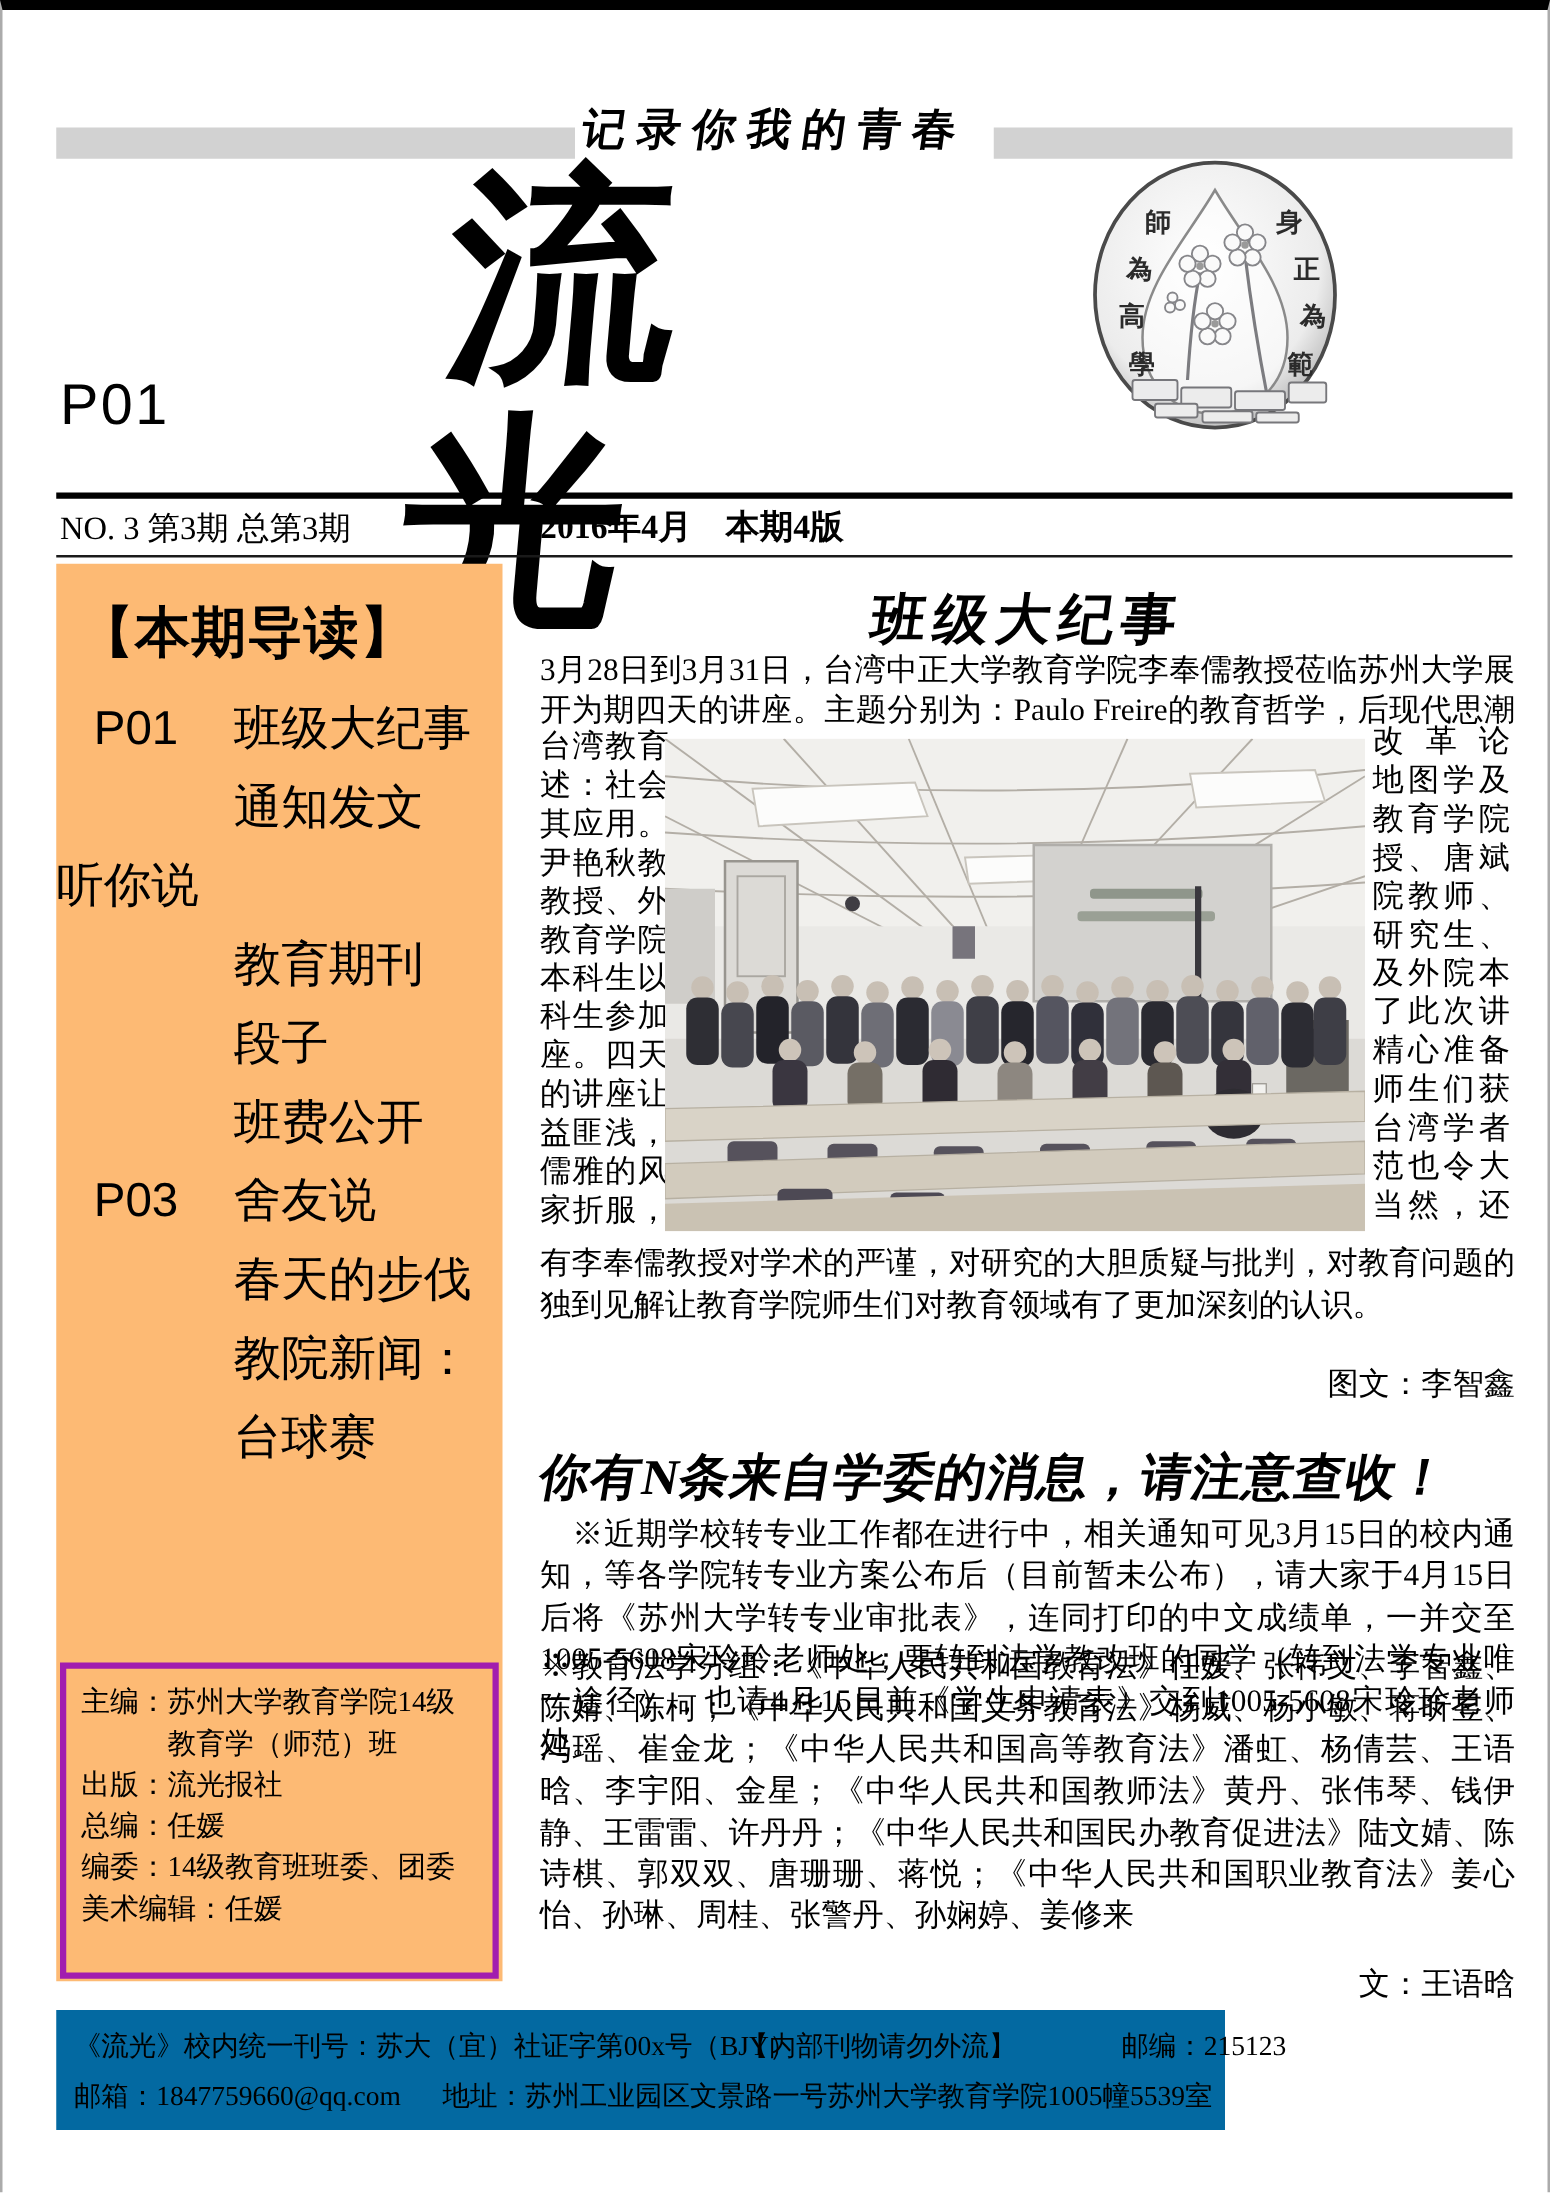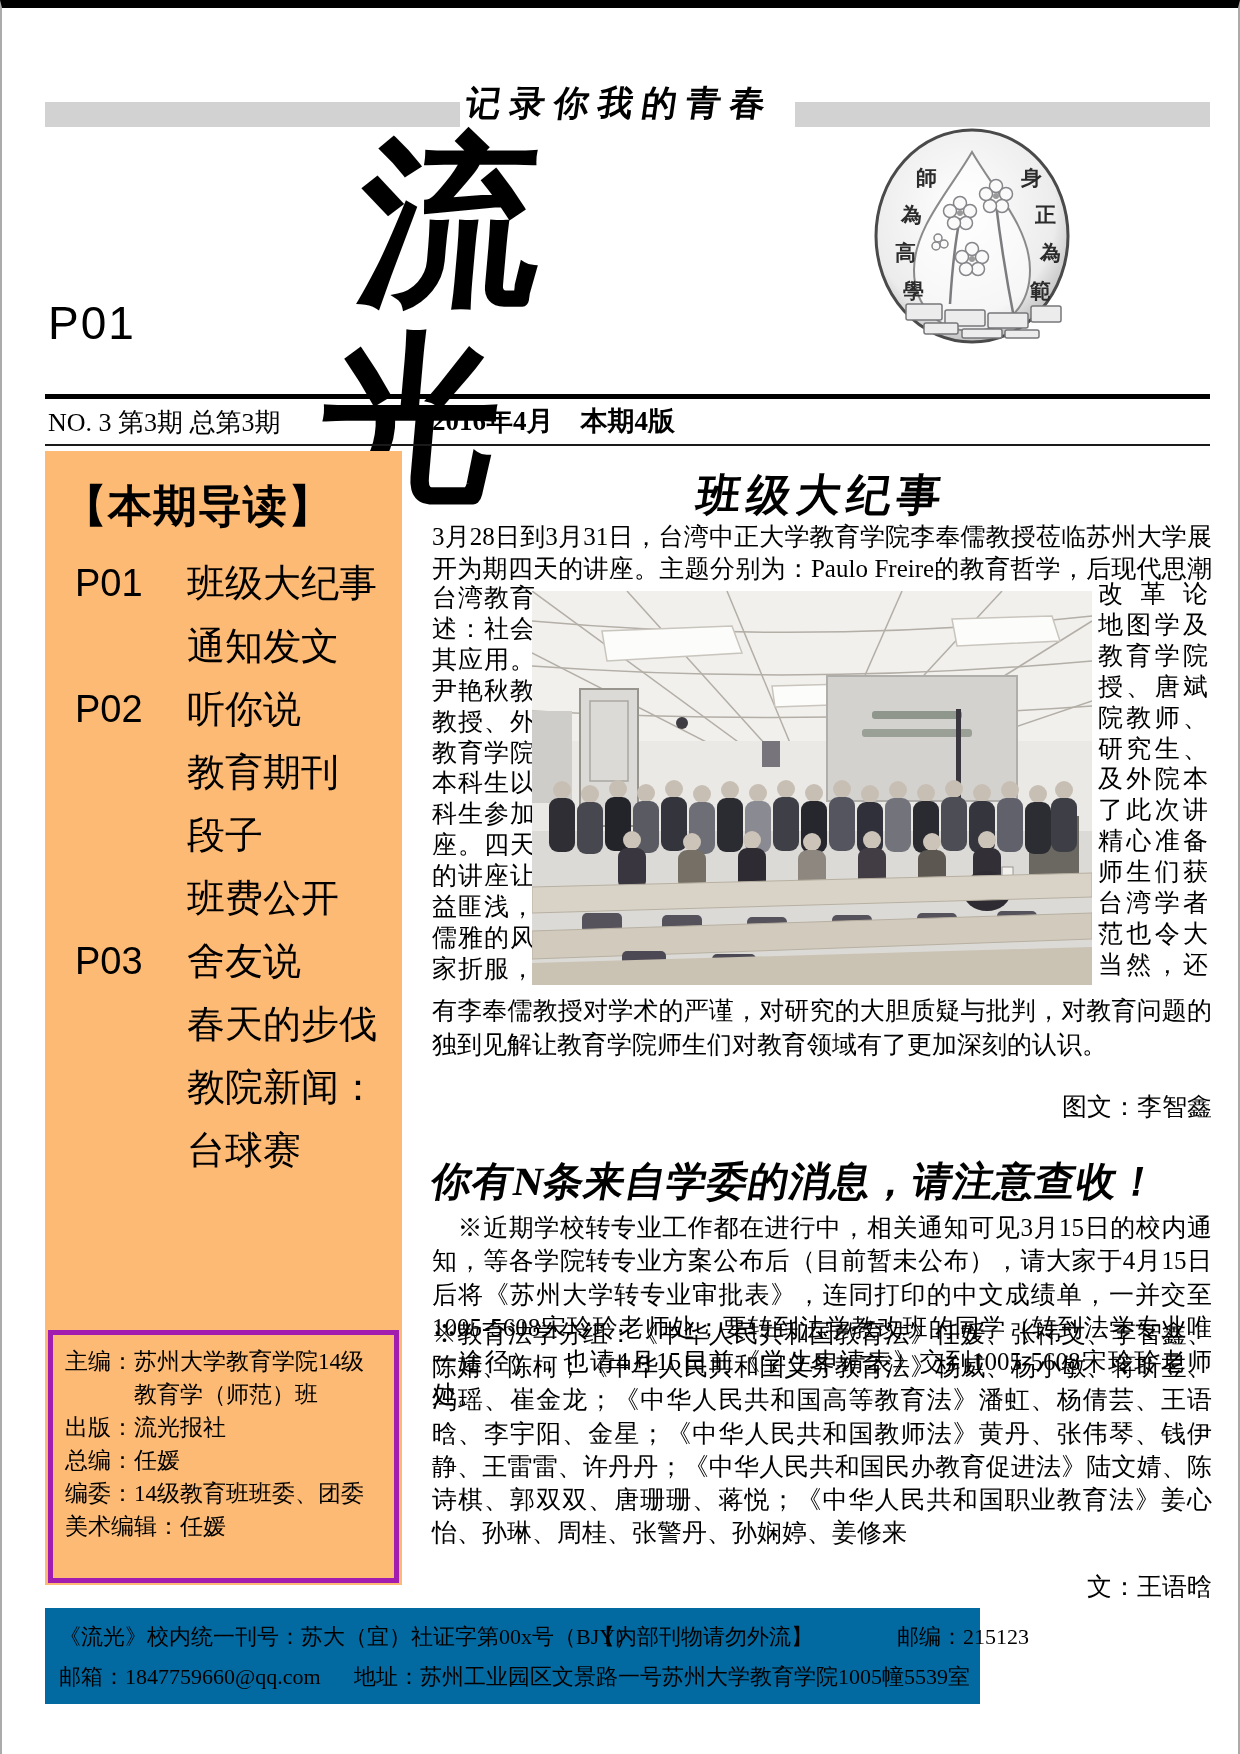--- a/index.html
+++ b/index.html
@@ -159,21 +159,20 @@
     <div class="toc-list">
         <div class="toc-row">
         <span class="toc-page">P01</span>
         <span class="toc-text">班级大纪事</span>
       </div>
         <div class="toc-row">
         <span class="toc-page"></span>
         <span class="toc-text">通知发文</span>
       </div>
         <div class="toc-row">
-        <span class="toc-page">P02</span>
         <span class="toc-text">听你说</span>
       </div>
         <div class="toc-row">
         <span class="toc-page"></span>
         <span class="toc-text">教育期刊</span>
       </div>
         <div class="toc-row">
         <span class="toc-page"></span>
         <span class="toc-text">段子</span>
       </div>

